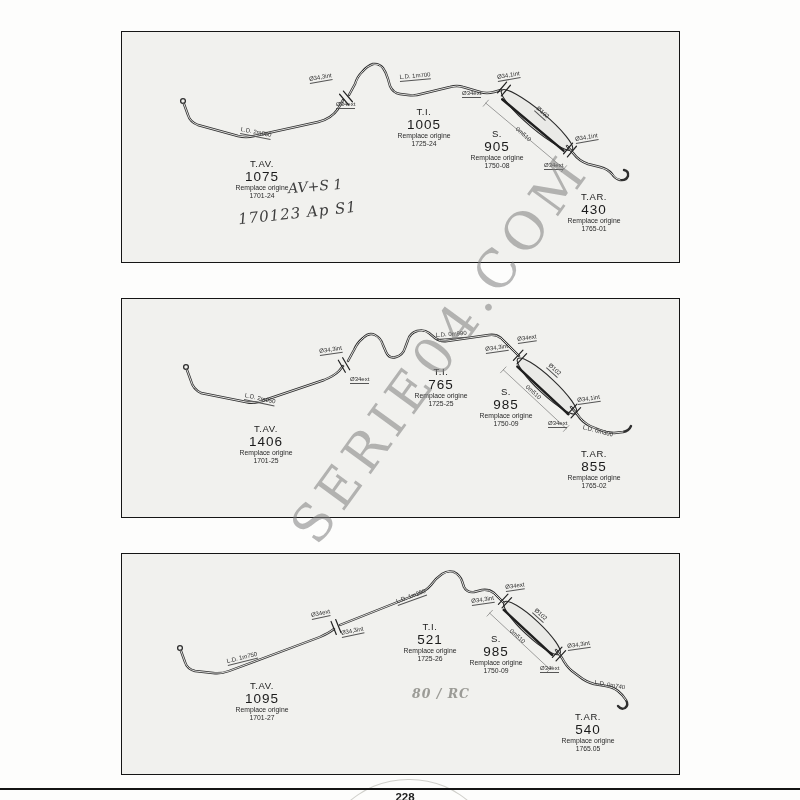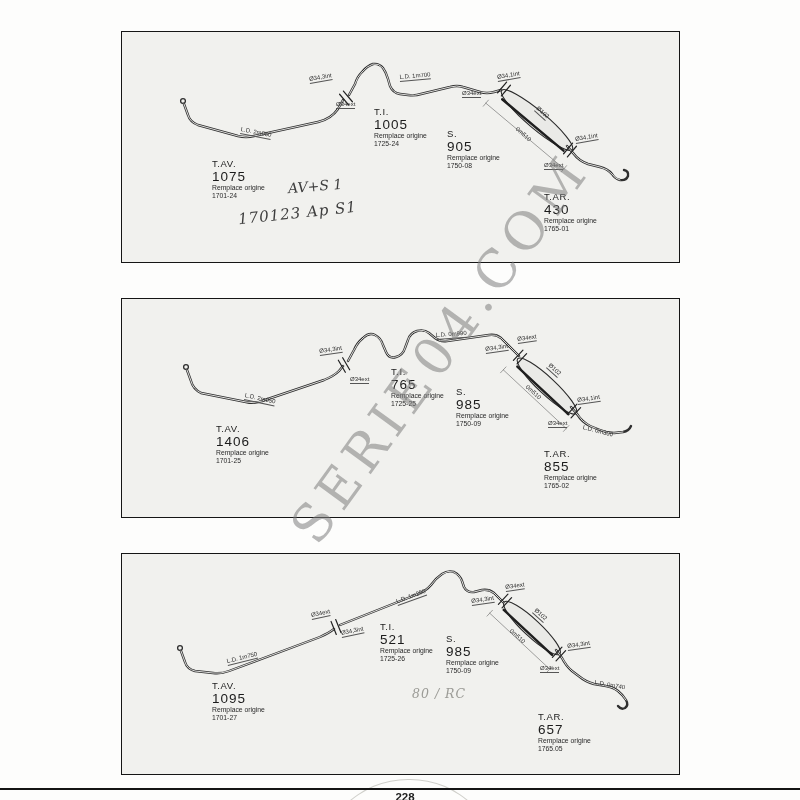--- a/index.html
+++ b/index.html
@@ -3,21 +3,21 @@
 <meta charset="utf-8">
 <style>
   html,body{margin:0;padding:0;background:#ffffff;}
   #page{position:relative;width:800px;height:800px;background:#fdfdfc;overflow:hidden;
         font-family:"Liberation Sans",sans-serif;color:#1c1c1c;}
   .panel-header{position:absolute;left:121px;width:555px;border:2px solid #151515;
         background:#f3f3f0;display:flex;align-items:center;justify-content:center;z-index:2;}
   .panel-title{font-weight:bold;font-size:14.5px;letter-spacing:0.3px;color:#101010;transform:scaleX(0.97);white-space:nowrap;}
   .panel-body{position:absolute;left:121px;width:557px;border:1.5px solid #151515;background:#f1f1ee;z-index:1;}
   svg.diagram{position:absolute;left:0;top:0;z-index:3;pointer-events:none;}
-  .part{position:absolute;width:100px;z-index:4;color:#1b1b1b;}
+  .part{position:absolute;width:100px;text-align:center;z-index:4;color:#1b1b1b;}
   .part .code{font-size:9.5px;letter-spacing:0.6px;}
   .part .num{font-size:13.5px;font-weight:normal;letter-spacing:1px;line-height:15px;}
   .part .note{font-size:6.8px;line-height:8px;color:#2a2a2a;}
   .dim{position:absolute;font-size:6px;color:#2e2e2e;white-space:nowrap;z-index:4;
        border-bottom:0.5px solid #555;transform-origin:left bottom;line-height:7px;}
   .hand{position:absolute;z-index:5;font-family:"DejaVu Serif",serif;font-style:italic;
         color:#3d3d3d;white-space:nowrap;}
   .pencil{position:absolute;z-index:5;font-family:"DejaVu Serif",serif;font-style:italic;
         color:#9b9b96;white-space:nowrap;}
   #watermark{position:absolute;left:140px;top:318px;width:600px;text-align:center;z-index:6;
@@ -229,36 +229,36 @@
     <div class="note">1725-26</div>
   </div>
   <div class="part" style="left:446px;top:633px;">
     <div class="code">S.</div>
     <div class="num">985</div>
     <div class="note">Remplace origine</div>
     <div class="note">1750-09</div>
   </div>
   <div class="part" style="left:538px;top:711px;">
     <div class="code">T.AR.</div>
-    <div class="num">657</div>
+    <div class="num">540</div>
     <div class="note">Remplace origine</div>
     <div class="note">1765.05</div>
   </div>
   <span class="dim" style="left:228px;top:658px;transform:rotate(-14deg);">L.D. 1m750</span>
   <span class="dim" style="left:312px;top:612px;transform:rotate(-12deg);">Ø34ext</span>
   <span class="dim" style="left:342px;top:630px;transform:rotate(-12deg);">Ø34,3int</span>
   <span class="dim" style="left:398px;top:598px;transform:rotate(-20deg);">L.D. 1m280</span>
   <span class="dim" style="left:506px;top:584px;transform:rotate(-8deg);">Ø34ext</span>
   <span class="dim" style="left:472px;top:598px;transform:rotate(-8deg);">Ø34,3int</span>
   <span class="dim" style="left:532px;top:605px;transform:rotate(42deg);">Ø102</span>
   <span class="dim" style="left:508px;top:626px;transform:rotate(42deg);border-bottom:none;">0m510</span>
   <span class="dim" style="left:568px;top:643px;transform:rotate(-8deg);">Ø34,3int</span>
   <span class="dim" style="left:540px;top:665px;">Ø34ext</span>
   <span class="dim" style="left:594px;top:679px;transform:rotate(10deg);border-bottom:none;">L.D. 0m740</span>
-  <div class="pencil" style="left:412px;top:686px;font-size:12.5px;letter-spacing:1px;">80 / RC</div>
+  <div class="pencil" style="left:412px;top:686px;font-size:12.5px;letter-spacing:1px;font-weight:bold;">80 / RC</div>
 
   <div id="watermark">SERIE04.COM</div>
 
   <div id="scan-arc"></div>
   <div id="footer-line"></div>
   <div id="page-number">228</div>
 
 </div>
 
 </body></html>

